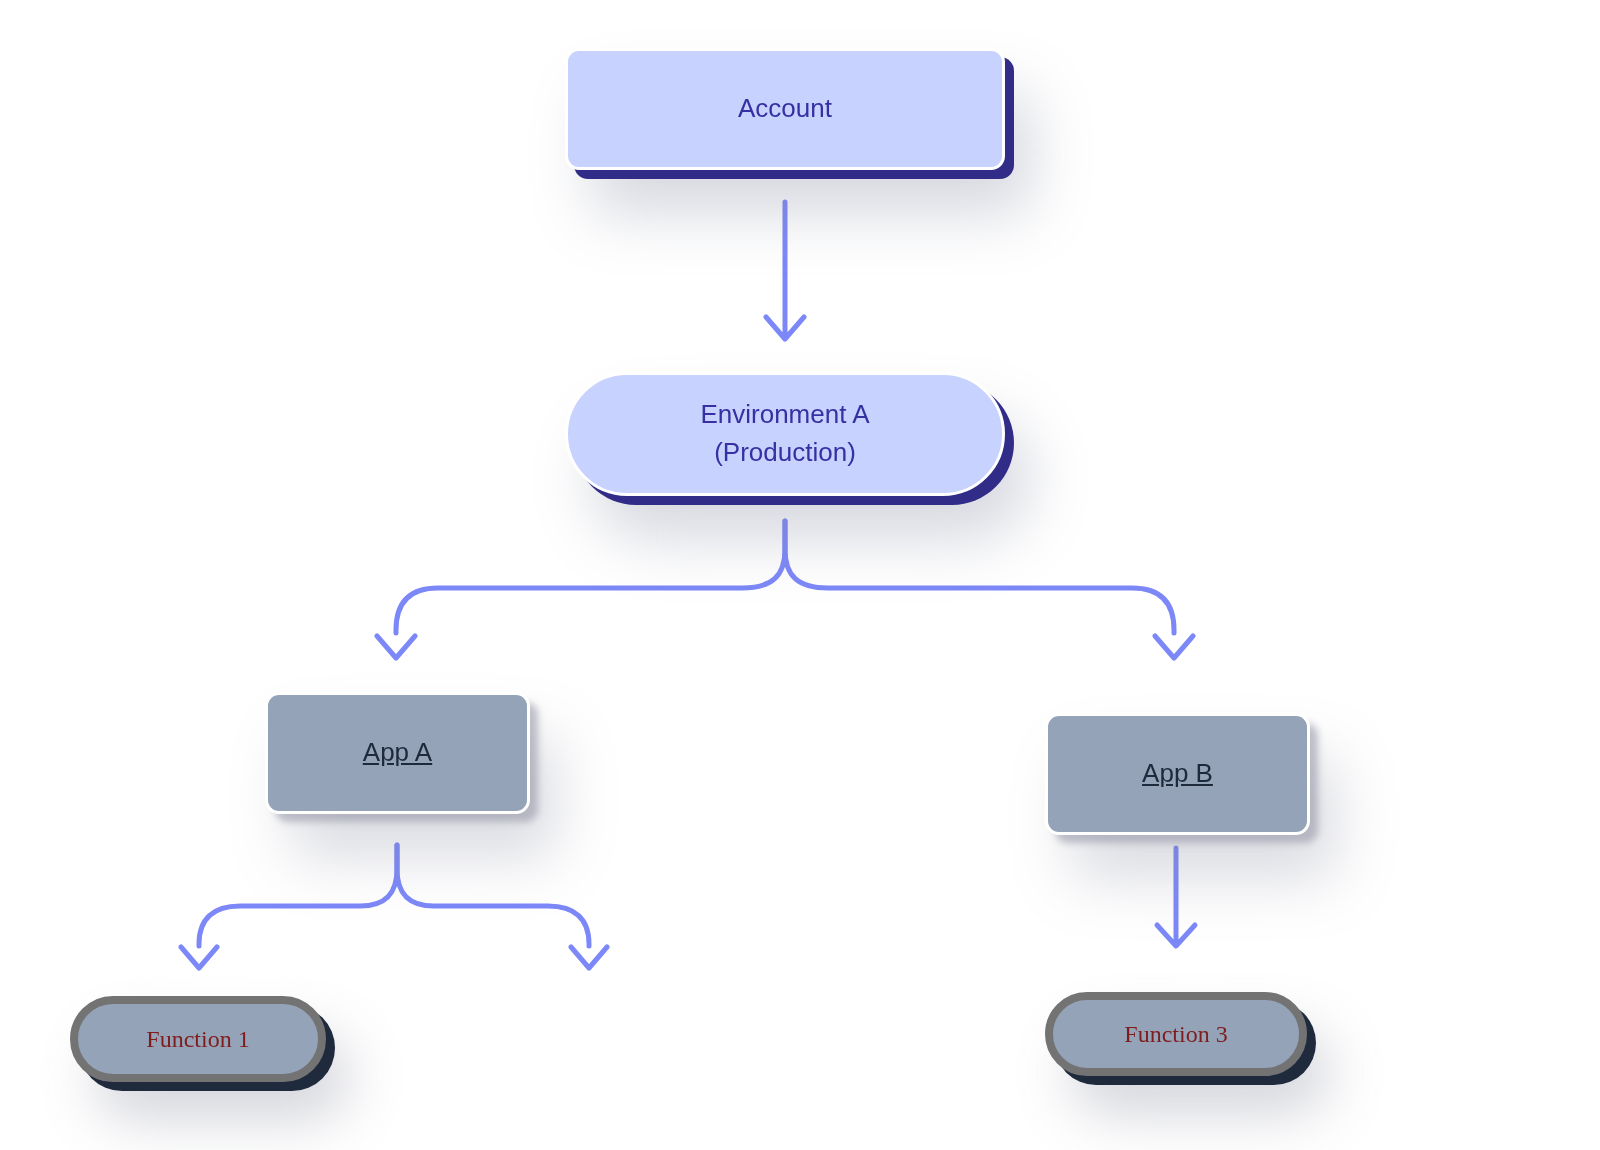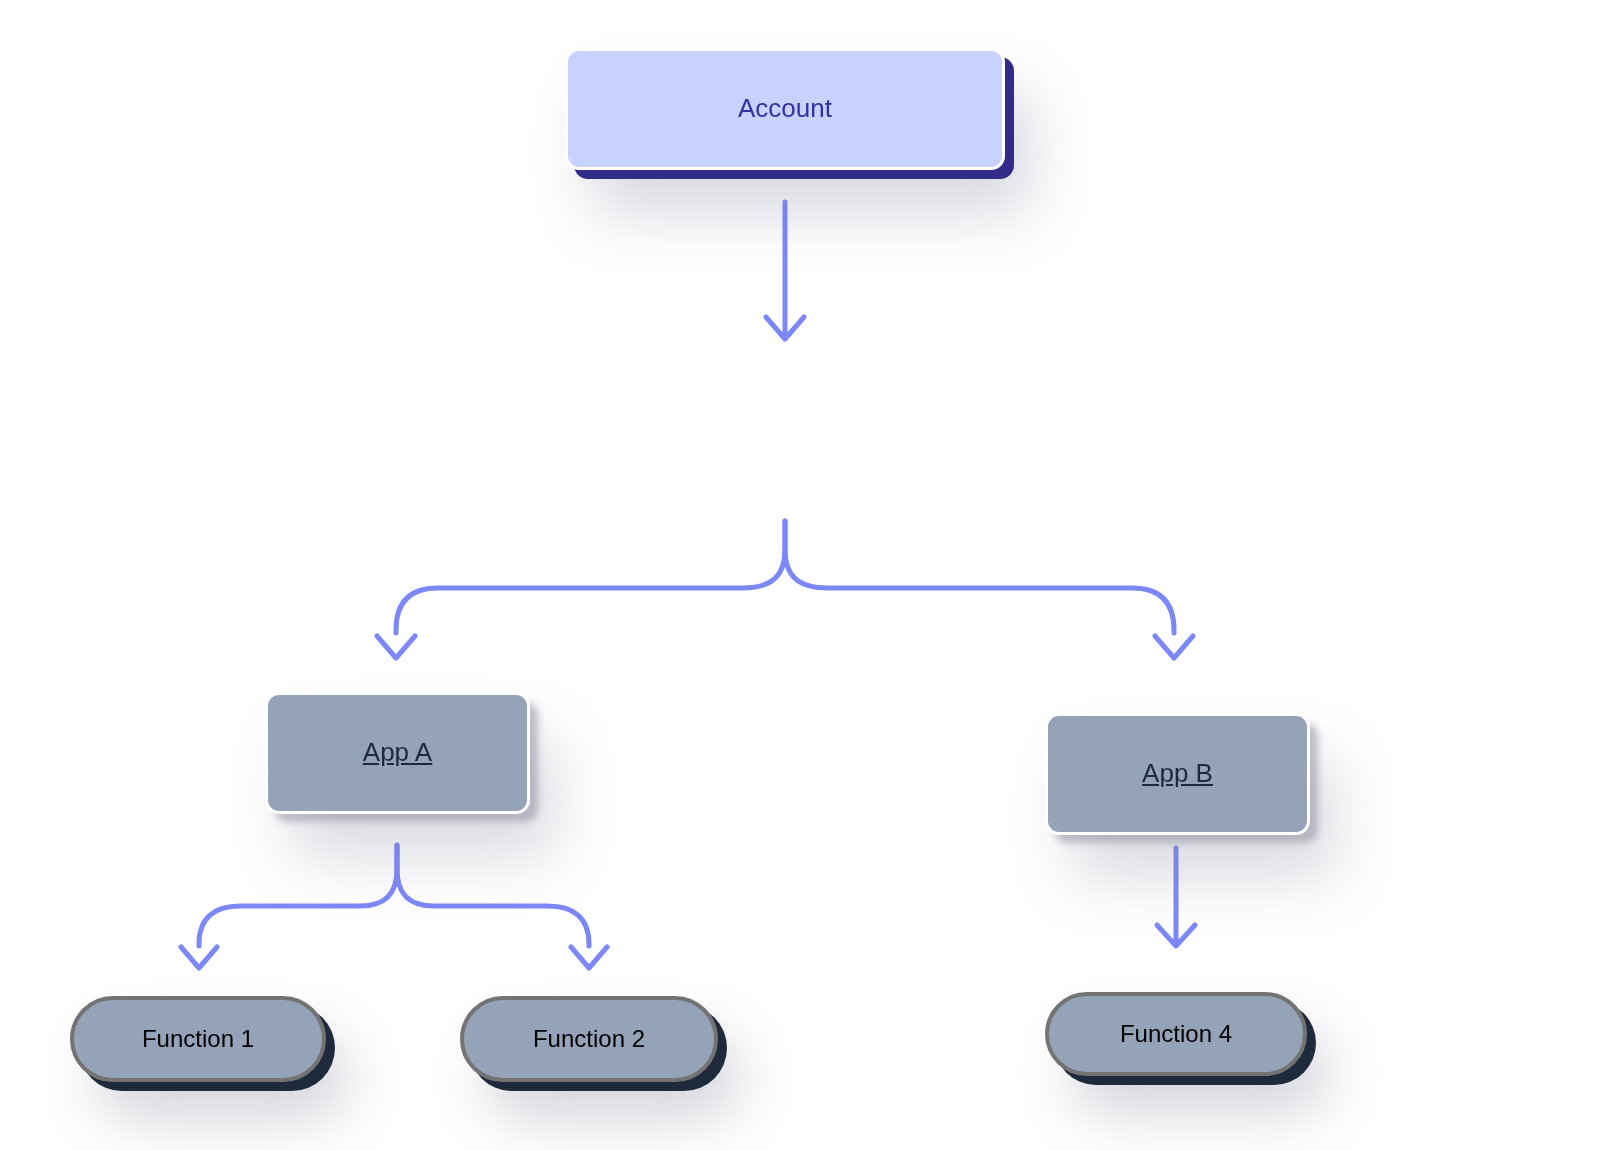--- a/index.html
+++ b/index.html
@@ -39,24 +39,25 @@
     background: #94a3b8;
     color: #1e293b;
     border: 3px solid #ffffff;
     font-size: 26px;
     box-shadow: 9px 9px 7px -1px rgba(151, 154, 168, 0.60), 26px 44px 60px rgba(124, 128, 152, 0.28);
     text-decoration: underline;
   }
   
   .node.tertiary {
     background: #94a3b8;
-    color: #000000;
-    border: 4px solid #737373;
+    color: #7f1d1d;
+    border: 8px solid #737373;
     font-size: 24px;
     box-shadow: 9px 9px 0 0 #1f2a3d, 24px 38px 55px rgba(115, 120, 138, 0.30);
+    font-family: Liberation Serif, serif;
   }
   .n-account     { left: 565px;  top: 48px;  width: 440px; height: 122px; border-radius: 14px; }
   .n-environment { left: 565px;  top: 372px; width: 440px; height: 124px; border-radius: 62px; }
   .n-app-a       { left: 265px;  top: 692px; width: 265px; height: 122px; border-radius: 14px; }
   .n-app-b       { left: 1045px; top: 713px; width: 265px; height: 122px; border-radius: 14px; }
   .n-function-1  { left: 70px;   top: 996px; width: 256px; height: 86px;  border-radius: 43px; }
   .n-function-2  { left: 460px;  top: 996px; width: 258px; height: 86px;  border-radius: 43px; }
   .n-function-3  { left: 1045px; top: 992px; width: 262px; height: 84px;  border-radius: 42px; }
 </style>
 </head>
@@ -78,34 +79,35 @@
       <path d="M397 845 L397 869 C397 893 408 906 434 906 L548 906 C575 906 589 919 589 944 L589 946 M571 947 L589 968 L607 947"></path>
 
       <path d="M1176 848 L1176 944 M1157 925 L1176 946 L1195 925"></path>
     </g>
   </svg>
 
   <div class="node primary n-account">
     <span>Account</span>
   </div>
 
+  <div class="node primary n-environment">
+    <span>Environment A</span>
+    <span>(Production)</span>
+  </div>
 
   <div class="node secondary n-app-a">
     <span>App A</span>
   </div>
 
   <div class="node secondary n-app-b">
     <span>App B</span>
   </div>
 
   <div class="node tertiary n-function-1">
     <span>Function 1</span>
   </div>
 
-  <div class="node tertiary n-function-2">
-    <span>Function 2</span>
-  </div>
 
   <div class="node tertiary n-function-3">
-    <span>Function 4</span>
+    <span>Function 3</span>
   </div>
 
 </div>
 
 </body></html>

